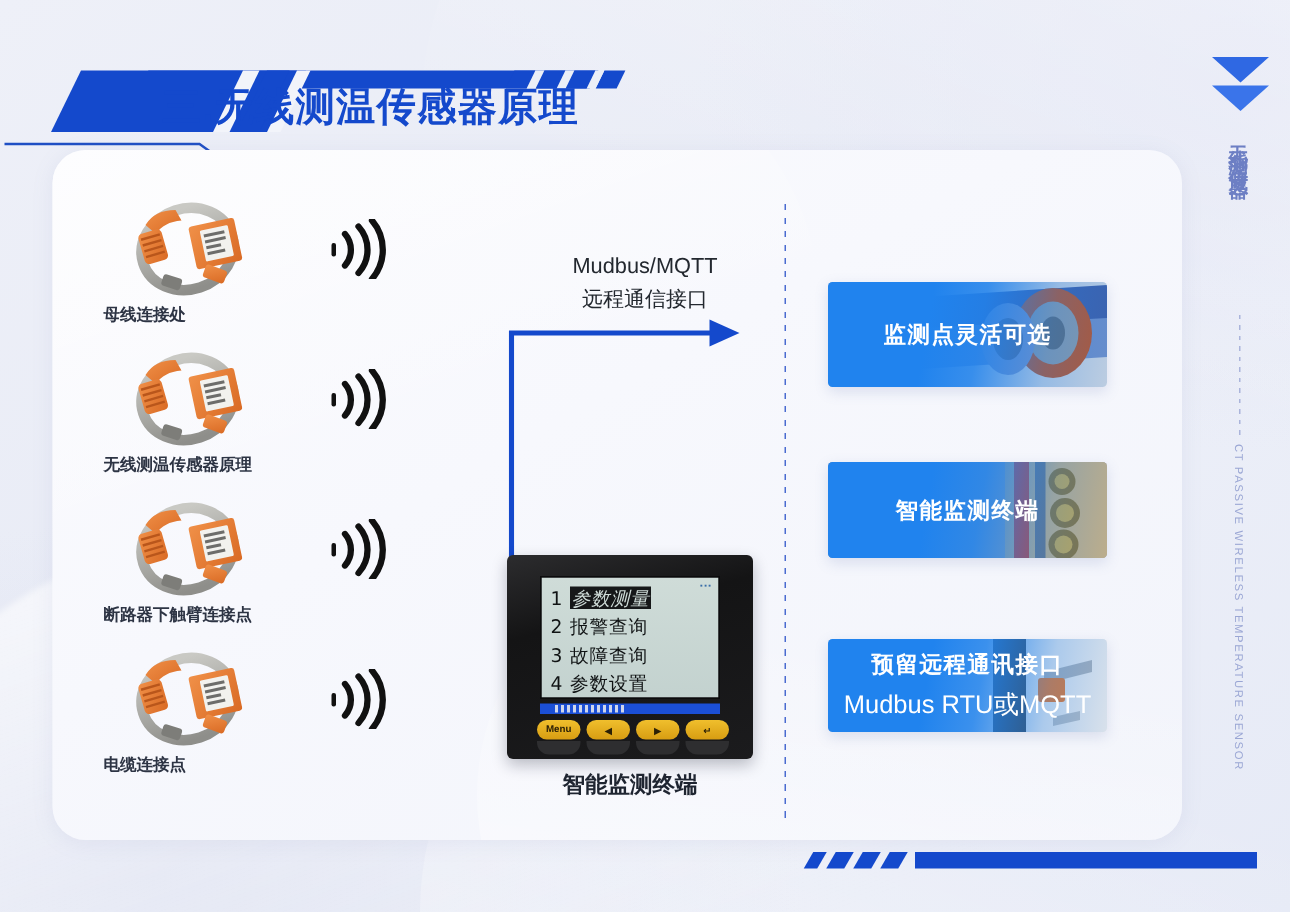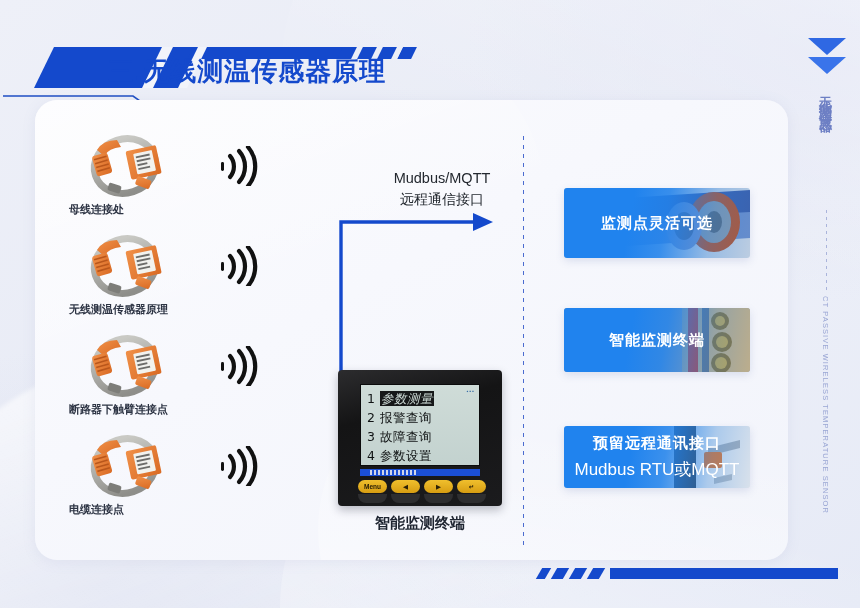--- a/index.html
+++ b/index.html
@@ -128,21 +128,21 @@
   .sensor-pic { position: absolute; left: 14px; top: 0; width: 96px; height: 72px; }
   .sensor-label {
     position: absolute; left: 0; top: 74px; width: 180px;
     text-align: left; font-size: 11px; font-weight: bold;
     color: #2d3444; white-space: nowrap;
   }
   .wifi { position: absolute; left: 150px; top: 18px; width: 42px; height: 40px; }
 
   
   .comm-caption {
-    position: absolute; left: 312px; top: 68px; width: 190px;
+    position: absolute; left: 300px; top: 68px; width: 190px;
     text-align: center; color: #23282f; line-height: 1.45;
   }
   .comm-caption .l1 { font-size: 14.5px; }
   .comm-caption .l2 { font-size: 14px; }
   .comm-arrow { position: absolute; left: 262px; top: 100px; width: 200px; height: 190px; }
 
   
   .device { position: absolute; left: 303px; top: 270px; width: 164px; height: 136px; }
   .device-body {
     position: absolute; inset: 0;
@@ -190,21 +190,21 @@
   }
 
   
   .divider {
     position: absolute; left: 488px; top: 36px; width: 1px; height: 410px;
     background: repeating-linear-gradient(to bottom, #4a6bd0 0 4px, transparent 4px 9px);
   }
 
   
   .card {
-    position: absolute; left: 529px; width: 186px;
+    position: absolute; left: 517px; width: 186px;
     border-radius: 3px; overflow: hidden;
     box-shadow: 0 3px 9px rgba(90,110,170,.18);
   }
   .card-photo { position: absolute; inset: 0; }
   .card-tint {
     position: absolute; inset: 0;
     background: linear-gradient(100deg, #2083ee 0%, #2083ee 36%, rgba(32,131,238,.86) 54%, rgba(32,131,238,.30) 78%, rgba(32,131,238,.08) 100%);
   }
   .card-text {
     position: absolute; inset: 0;

